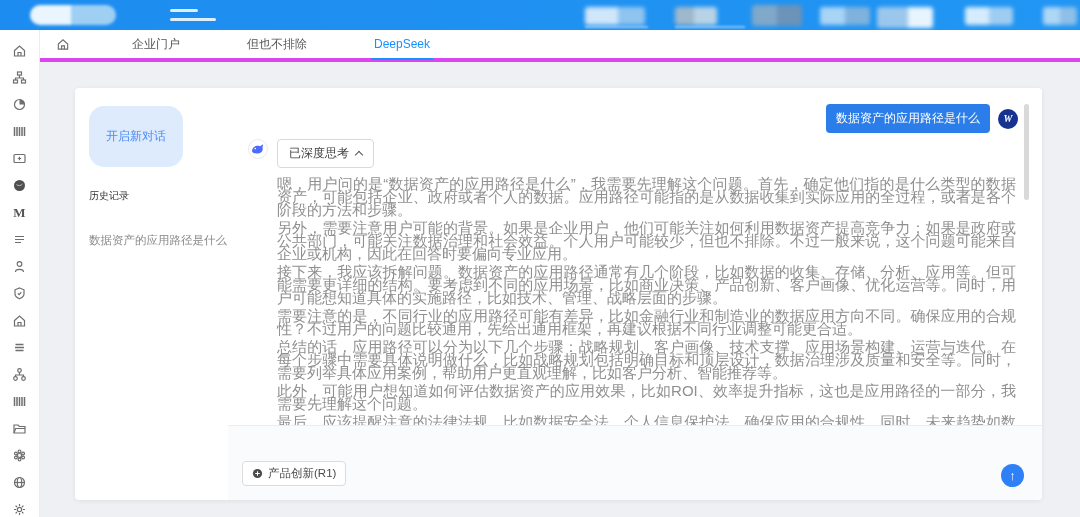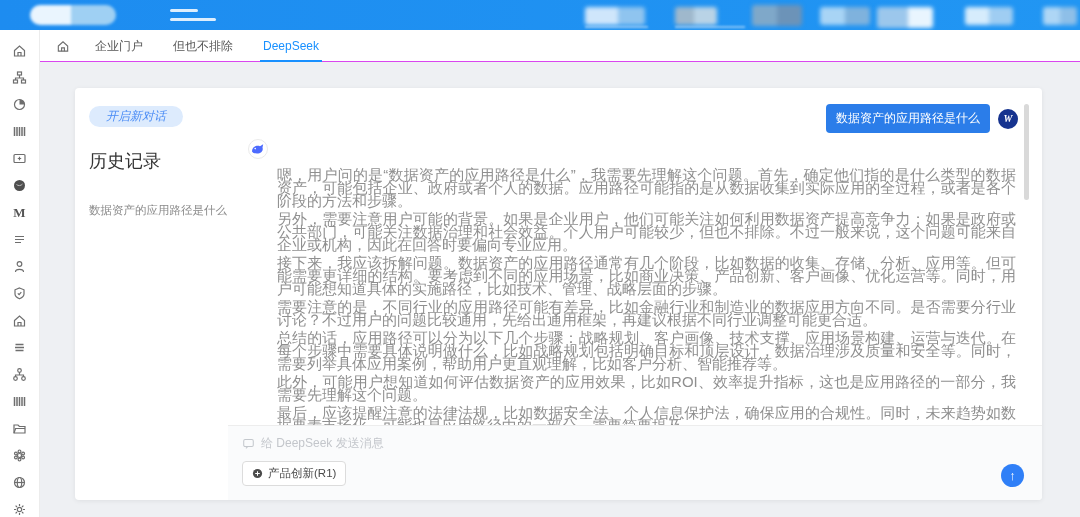--- a/index.html
+++ b/index.html
@@ -22,40 +22,40 @@
   
   .sidebar { position:absolute; left:0; top:30px; width:40px; height:487px; background:#fff;
     border-right:1px solid #ececec; display:flex; flex-direction:column; align-items:center;
     padding-top:13px; gap:11.5px; }
   .sidebar .ic { width:16px; height:16px; display:flex; align-items:center; justify-content:center; cursor:pointer; }
   .sidebar svg { width:15px; height:15px; stroke:#6e6e6e; fill:none; stroke-width:1.2; }
   .m-glyph { font-family:"Liberation Serif","DejaVu Serif",serif; font-size:13px; color:#555; font-weight:bold; }
 
   
   .tabbar { position:absolute; left:40px; top:30px; width:1040px; height:32px; background:#fff;
-    border-bottom:1px solid #d946ef; display:flex; align-items:center; }
+    border-bottom:4px solid #d946ef; display:flex; align-items:center;gap:37px; }
   .tab-home { margin:0 10px 0 16px; display:flex; align-items:center; cursor:pointer; }
   .tab-home svg { width:14px; height:14px; stroke:#6e6e6e; fill:none; stroke-width:1.2; }
   .tab { position:relative; height:32px; line-height:32px; padding:0 15px; font-size:12px;
     color:#555; cursor:pointer; }
   .tab.active { color:#1890ff; }
   .tab.active::after { content:""; position:absolute; left:12px; right:12px; bottom:0;
     height:2px; background:#1890ff; }
 
   
   .main { position:absolute; left:40px; top:62px; width:1040px; height:455px; background:#eef0f3; }
   .card { position:absolute; left:35px; top:26px; width:967px; height:412px; background:#fff;
     border-radius:4px; box-shadow:0 1px 5px rgba(0,0,0,.07); overflow:hidden; }
 
   
   .left-panel { position:absolute; left:0; top:0; width:153px; height:100%; padding:18px 14px; }
   .new-chat { display:inline-block; background:#ddebfd; color:#4a8cf5; font-size:12px;
-    padding:2px 17px; border-radius:15px; border:none; cursor:pointer;
-    font-family:inherit;font-style:italic; }
-  .hist-title { margin-top:22px; font-size:18px; color:#333; font-weight:500; }
+    padding:22px 17px; border-radius:15px; border:none; cursor:pointer;
+    font-family:inherit; }
+  .hist-title { margin-top:22px; font-size:10px; color:#333; font-weight:500; }
   .hist-item { margin-top:30px; font-size:11.5px; color:#8a8a8a; cursor:pointer; white-space:nowrap; }
 
   
   .chat { position:absolute; left:153px; top:0; right:0; bottom:0; }
   .messages { position:absolute; left:0; top:0; right:0; height:337px; overflow:hidden;
     padding:16px 24px 0 20px; }
   .user-row { display:flex; justify-content:flex-end; align-items:center; }
   .user-bubble { background:#2b7de9; color:#fff; font-size:12px; padding:6px 10px; border-radius:4px; }
   .user-avatar { width:20px; height:20px; border-radius:50%; background:#16338f; color:#fff;
     margin-left:8px; display:flex; align-items:center; justify-content:center;
@@ -252,44 +252,41 @@
         </div>
 
         <div class="ai-row">
           <span class="ds-avatar">
             <svg viewBox="0 0 20 20">
                 <circle cx="10" cy="10" r="9.5" fill="#fff" stroke="#e3e3e3" stroke-width="0.8"></circle>
                 <path d="M4 12.5C3.8 8 8.5 5.6 12 7.2l3.2-2-0.7 3.4c1 2.8-1.2 6-5.5 6-2.4 0-4.2-.7-5-2.1z" fill="#4d6bfe"></path>
                 <circle cx="7.2" cy="9.6" r="0.8" fill="#fff"></circle>
               </svg>
           </span>
+          <button class="thought-btn">
+            <span>已深度思考</span>
+            <span class="chev-up"></span>
+          </button>
         </div>
 
         <div class="reasoning">
           <p>嗯，用户问的是“数据资产的应用路径是什么”，我需要先理解这个问题。首先，确定他们指的是什么类型的数据资产，可能包括企业、政府或者个人的数据。应用路径可能指的是从数据收集到实际应用的全过程，或者是各个阶段的方法和步骤。</p>
           <p>另外，需要注意用户可能的背景。如果是企业用户，他们可能关注如何利用数据资产提高竞争力；如果是政府或公共部门，可能关注数据治理和社会效益。个人用户可能较少，但也不排除。不过一般来说，这个问题可能来自企业或机构，因此在回答时要偏向专业应用。</p>
           <p>接下来，我应该拆解问题。数据资产的应用路径通常有几个阶段，比如数据的收集、存储、分析、应用等。但可能需要更详细的结构。要考虑到不同的应用场景，比如商业决策、产品创新、客户画像、优化运营等。同时，用户可能想知道具体的实施路径，比如技术、管理、战略层面的步骤。</p>
-          <p>需要注意的是，不同行业的应用路径可能有差异，比如金融行业和制造业的数据应用方向不同。是否需要分行业讨论？不过用户的问题比较通用，先给出通用框架，再建议根据不同行业调整可能更合适。</p>
+          <p>需要注意的是，不同行业的应用路径可能有差异，比如金融行业和制造业的数据应用方向不同。确保应用的合规性？不过用户的问题比较通用，先给出通用框架，再建议根据不同行业调整可能更合适。</p>
           <p>总结的话，应用路径可以分为以下几个步骤：战略规划、客户画像、技术支撑、应用场景构建、运营与迭代。在每个步骤中需要具体说明做什么，比如战略规划包括明确目标和顶层设计，数据治理涉及质量和安全等。同时，需要列举具体应用案例，帮助用户更直观理解，比如客户分析、智能推荐等。</p>
           <p>此外，可能用户想知道如何评估数据资产的应用效果，比如ROI、效率提升指标，这也是应用路径的一部分，我需要先理解这个问题。</p>
           <p>最后，应该提醒注意的法律法规，比如数据安全法、个人信息保护法，确保应用的合规性。同时，未来趋势如数据要素市场化，可能也是应用路径中的一部分，需要简要提及。</p>
 
         </div>
       </div>
 
       <div class="scroll-thumb"></div>
 
       <div class="composer">
-        <div class="composer-row1">
-          <svg viewBox="0 0 15 15">
-              <rect x="2" y="3" width="11" height="8" rx="1.5"></rect>
-              <path d="M4.5 13l2-2"></path>
-            </svg>
-          <input class="composer-input" placeholder="给 DeepSeek 发送消息" style="">
-        </div>
         <button class="deep-chip">
           <svg width="11" height="11" viewBox="0 0 12 12">
               <circle cx="6" cy="6" r="5" fill="#4a4a4a"></circle>
               <path d="M3.5 6h5M6 3.5v5" stroke="#fff" stroke-width="1.1"></path>
             </svg>
           <span>产品创新(R1)</span>
         </button>
         <button class="send-btn">↑</button>
       </div>
     </div>

